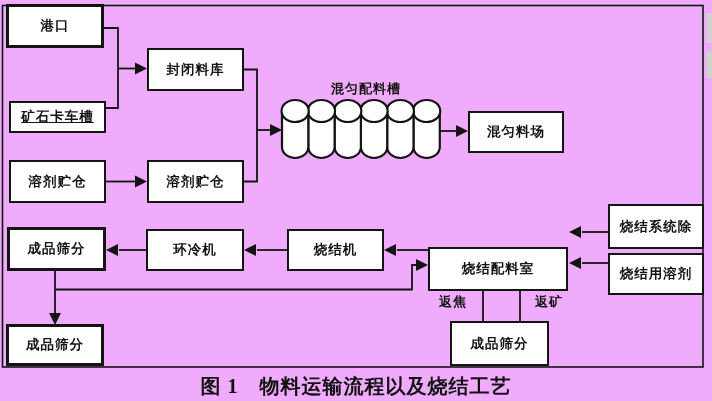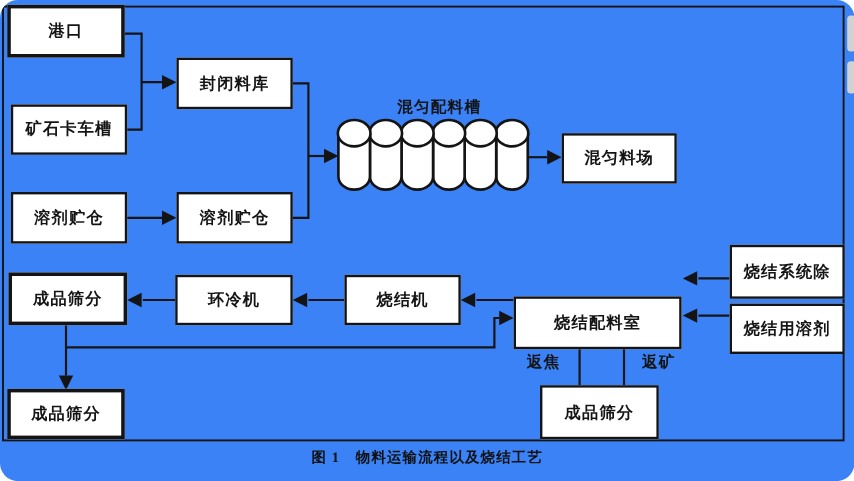--- a/index.html
+++ b/index.html
@@ -1,35 +1,35 @@
 <!DOCTYPE html>
 <html><head>
 <meta charset="utf-8">
 <style>
   html,body{margin:0;padding:0;background:#fff;}
   #stage{
-    position:relative;width:712px;height:401px;background:#3b82f6;
+    position:relative;width:712px;height:401px;background:#f0abfc;
     font-family:"Liberation Sans","DejaVu Sans",sans-serif;
-    overflow:hidden;color:#141414;border-radius:15px;
+    overflow:hidden;color:#141414;
   }
   #diagram-svg{position:absolute;left:0;top:0;}
   .box{
     position:absolute;box-sizing:border-box;border:2px solid #141414;background:#fff;
     display:flex;align-items:center;justify-content:center;
     font-size:13.5px;font-weight:600;letter-spacing:1px;color:#141414;white-space:nowrap;
   }
   .box.bold{border-width:3px;}
   .flabel{
     position:absolute;font-size:13px;font-weight:600;letter-spacing:1px;
     color:#141414;text-align:center;white-space:nowrap;
   }
   .caption{
     position:absolute;left:0;top:373px;width:712px;text-align:center;
     font-family:"Liberation Serif","DejaVu Serif",serif;
-    font-size:12px;font-weight:bold;color:#111;letter-spacing:1px;
+    font-size:20px;font-weight:bold;color:#111;letter-spacing:1px;
   }
   .edge-artifact{position:absolute;width:7px;background:#d2d2d2;border-radius:3px;}
 </style>
 </head>
 <body>
 
 <div id="stage">
 
   <svg id="diagram-svg" width="712" height="401" viewBox="0 0 712 401">
 
@@ -89,21 +89,21 @@
       <path d="M334.6,111 L334.6,147 A13.15,11 0 0 0 360.9,147 L360.9,111"></path>
       <ellipse cx="347.75" cy="111" rx="13.6" ry="11"></ellipse>
       <path d="M308.3,111 L308.3,147 A13.15,11 0 0 0 334.6,147 L334.6,111"></path>
       <ellipse cx="321.45" cy="111" rx="13.6" ry="11"></ellipse>
       <path d="M282,111 L282,147 A13.15,11 0 0 0 308.3,147 L308.3,111"></path>
       <ellipse cx="295.15" cy="111" rx="13.6" ry="11"></ellipse>
     </g>
   </svg>
 
   <div class="box bold" style="left:6px;top:4px;width:98px;height:44px;">港口</div>
-  <div class="box" style="left:9px;top:87px;width:97px;height:42px;">矿石卡车槽</div>
+  <div class="box" style="left:9px;top:101px;width:97px;height:32px;text-decoration:underline;">矿石卡车槽</div>
   <div class="box" style="left:147px;top:48px;width:97px;height:43px;">封闭料库</div>
   <div class="box" style="left:9px;top:160px;width:97px;height:43px;">溶剂贮仓</div>
   <div class="box" style="left:147px;top:160px;width:97px;height:43px;">溶剂贮仓</div>
   <div class="box" style="left:468px;top:111px;width:96px;height:42px;">混匀料场</div>
   <div class="box bold" style="left:7px;top:227px;width:99px;height:44px;">成品筛分</div>
   <div class="box" style="left:146px;top:229px;width:98px;height:42px;">环冷机</div>
   <div class="box" style="left:287px;top:229px;width:97px;height:42px;">烧结机</div>
   <div class="box" style="left:428px;top:227px;width:140px;height:44px;margin-top:20px;">烧结配料室</div>
   <div class="box" style="left:608px;top:204px;width:96px;height:45px;">烧结系统除</div>
   <div class="box" style="left:608px;top:253px;width:96px;height:42px;">烧结用溶剂</div>

